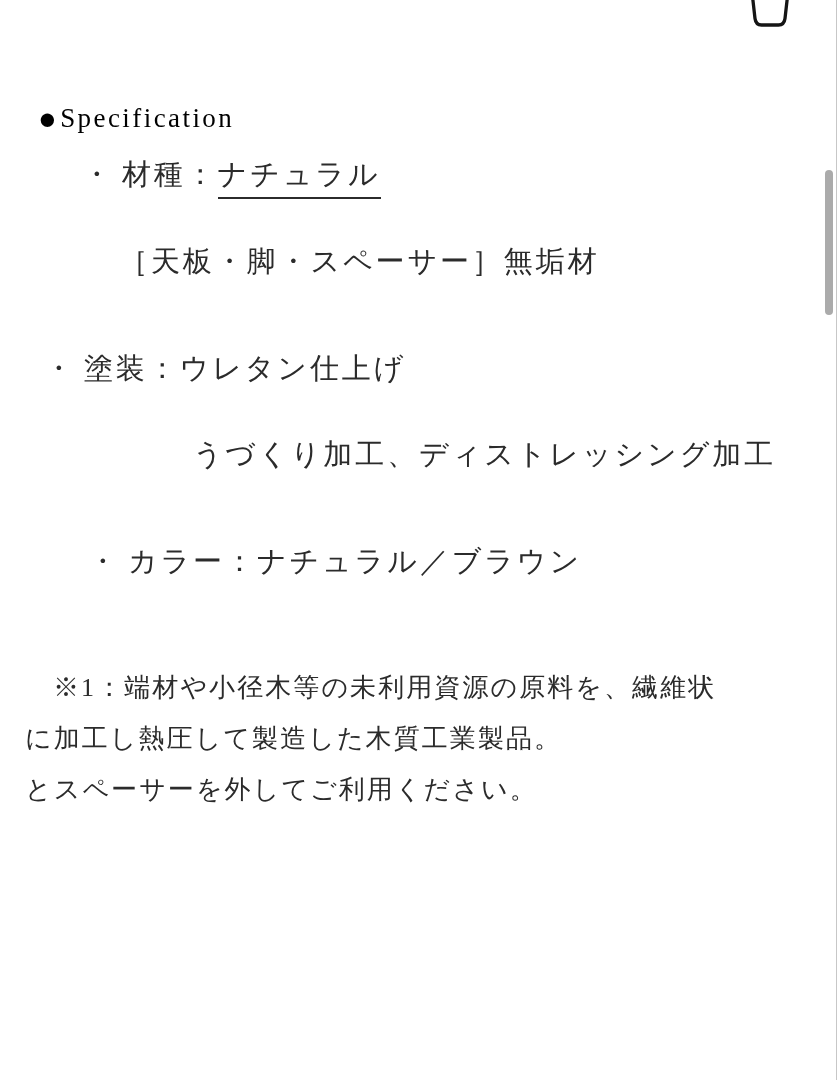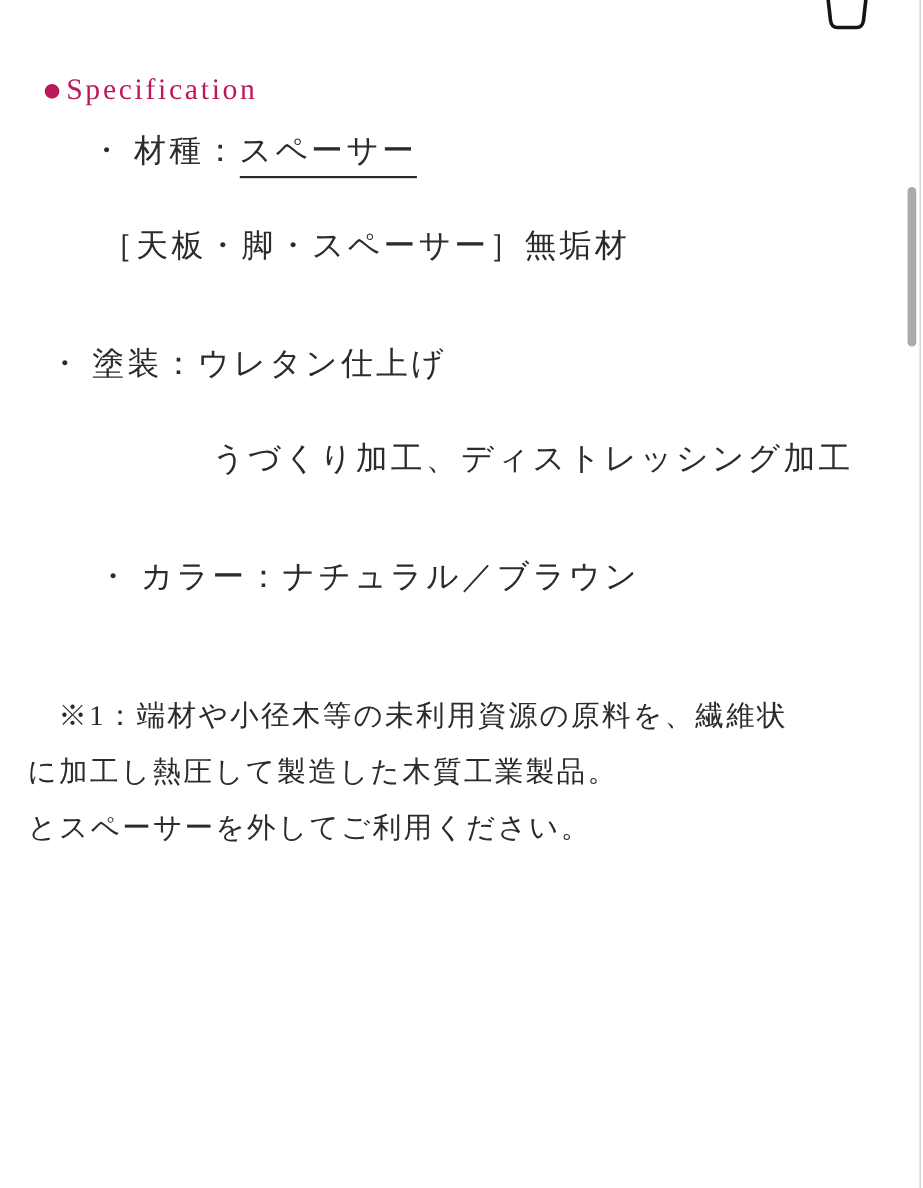--- a/index.html
+++ b/index.html
@@ -38,41 +38,41 @@
     right: 6px;
     width: 8px;
     height: 145px;
     border-radius: 4px;
     background: #ababab;
   }
 
   .content { position: absolute; top: 0; left: 0; width: 820px; }
 
   .heading {
-    margin: 64px 0 0 38px;
+    margin: 101px 0 0 38px;
     font-size: 27px;
     font-weight: normal;
     letter-spacing: 0.09em;
     line-height: 34px;
-    color: #be185d;
+    color: #000000;
   }
   .heading .h-bullet {
     font-size: 31px;
     vertical-align: -2px;
     margin-right: 1px;
   }
 
   .line {
     font-size: 29px;
     line-height: 38px;
     letter-spacing: 0.1em;
     white-space: nowrap;
   }
   .l-material      { margin: 19px 0 0  82px; }
-  .l-detail-1      { margin: 49px 0 0 92px; }
+  .l-detail-1      { margin: 49px 0 0 119px; }
   .l-detail-2      { margin: 47px 0 0 190px; }
   .l-finish        { margin: 69px 0 0 44px; }
   .l-finish-detail { margin: 48px 0 0 193px; }
   .l-color         { margin: 72px 0 0  88px; font-family: Liberation Mono, monospace; }
   .l-assembly      { margin: 71px 0 0  85px; }
 
   .bullet { margin-right: 8px; }
 
   .underlined {
     border-bottom: 2px solid #2b2b2b;
@@ -108,21 +108,21 @@
 <div class="right-border"></div>
 <div class="scrollbar-thumb"></div>
 
 <div class="content">
 
   <h2 class="heading">
     <span class="h-bullet">●</span><span>Specification</span>
   </h2>
 
   <div class="line l-material">
-    <span class="bullet">・</span><span>材種：</span><span class="underlined">スペーサー</span>
+    <span class="bullet">・</span><span>材種：</span><span class="underlined">ナチュラル</span>
   </div>
 
   <div class="line l-detail-1">
     <span>［天板・脚・スペーサー］無垢材</span>
   </div>
 
 
   <div class="line l-finish">
     <span class="bullet">・</span><span>塗装：</span><span>ウレタン仕上げ</span>
   </div>

